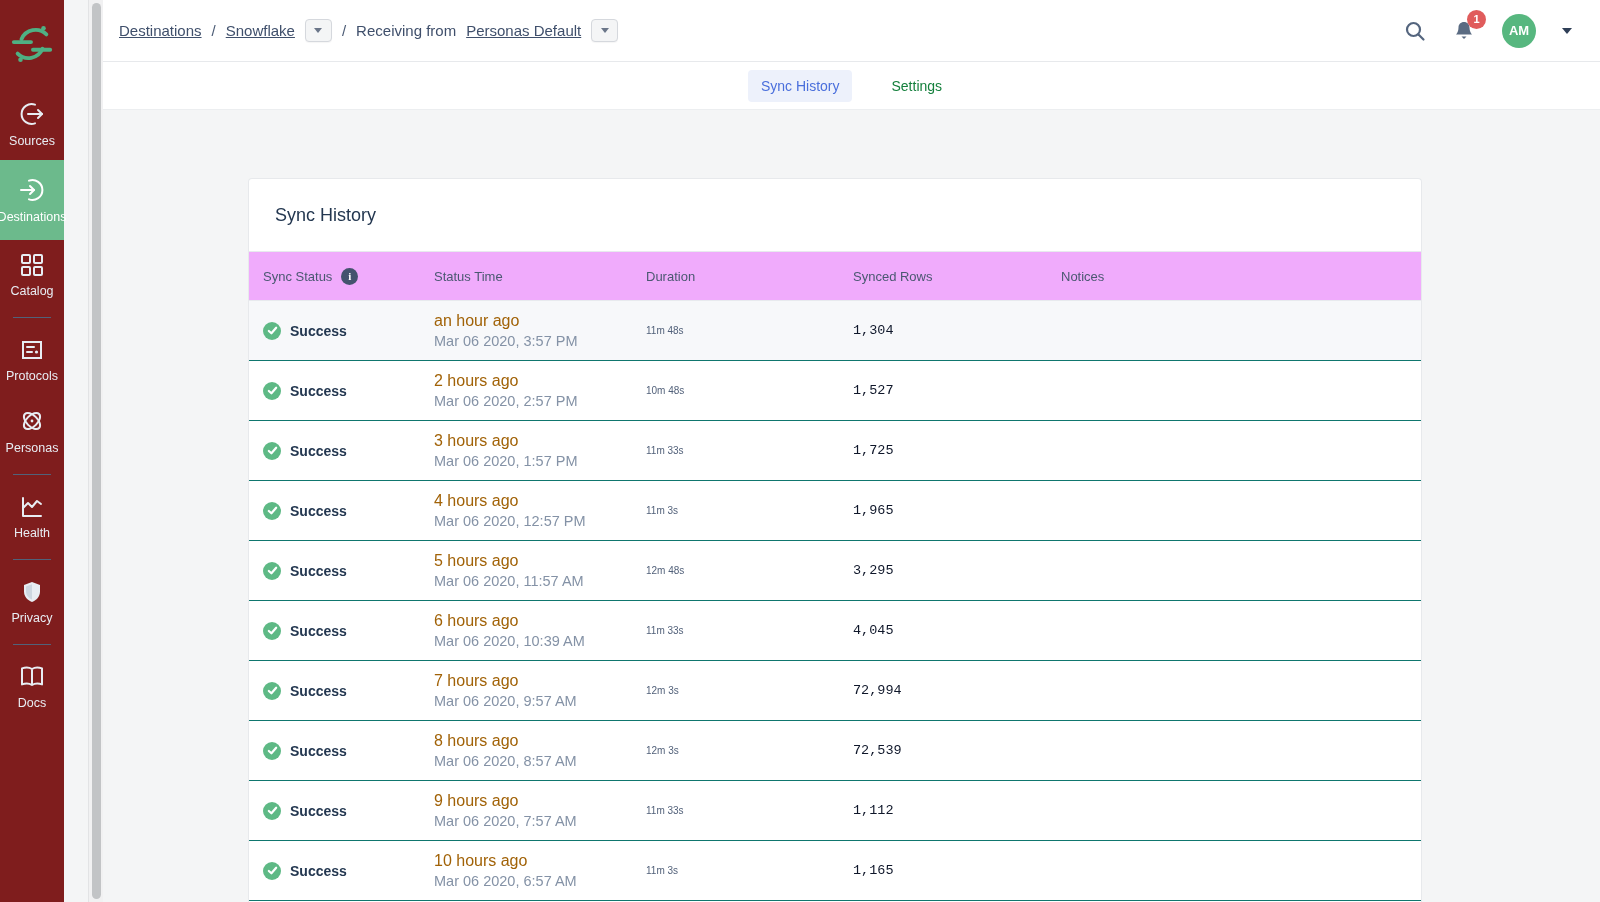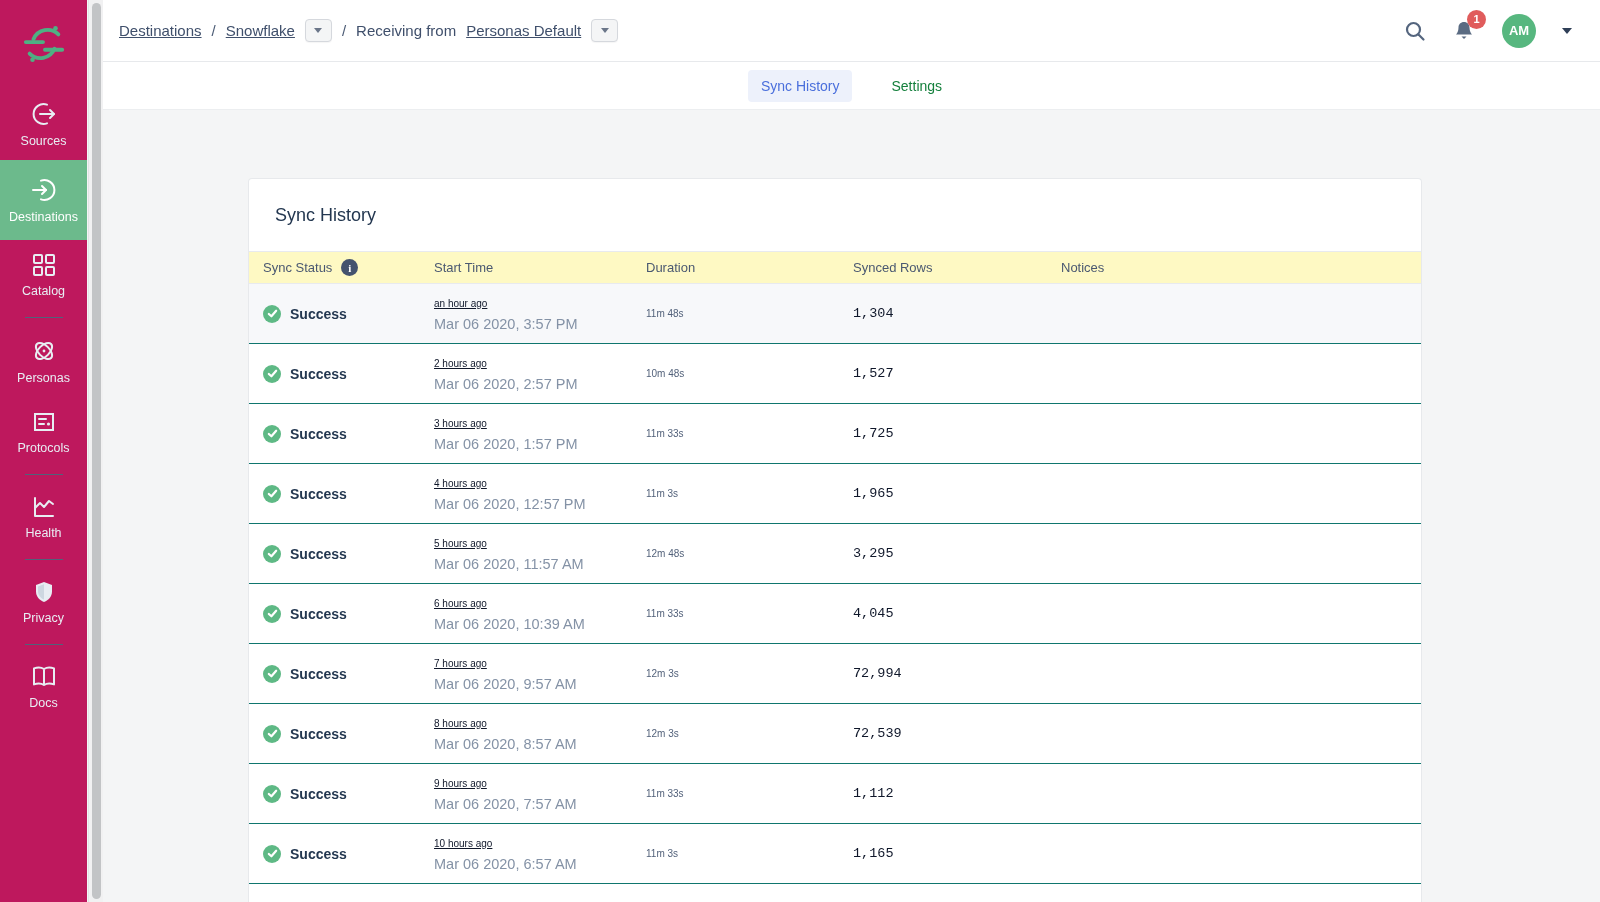--- a/index.html
+++ b/index.html
@@ -1,21 +1,21 @@
 <!DOCTYPE html>
 <html><head>
 <meta charset="utf-8">
 <style>
   * { margin:0; padding:0; box-sizing:border-box; }
   html,body { width:1600px; height:902px; overflow:hidden; background:#f4f5f6;
               font-family:"Liberation Sans", sans-serif; }
 
   
-  .sidebar { position:absolute; left:0; top:0; width:87px; height:902px;
-             background:#be185d; display:flex; flex-direction:column; align-items:stretch; z-index:5; }
+  .sidebar { position:absolute; left:0; top:0; width:64px; height:902px;
+             background:#7f1d1d; display:flex; flex-direction:column; align-items:stretch; z-index:5; }
   .logo-wrap { height:88px; display:flex; align-items:center; justify-content:center; }
   .nav-item { display:flex; flex-direction:column; align-items:center; gap:7px;
               padding:13px 0 12px 0; color:#e8edf3; font-size:12.5px; cursor:pointer; }
   .nav-item.active { background:#6cba8c; color:#ffffff; padding:17px 0 16px 0; }
   .nav-item svg { display:block; }
   .nav-divider { width:38px; height:1px; background:#51627a; margin:7px auto; }
 
   
   .scrollbar { position:absolute; left:88px; top:0; width:15px; height:902px;
                background:#f1f1f2; border-left:1px solid #e2e3e5; z-index:4; }
@@ -52,34 +52,34 @@
   .tab { font-size:14px; color:#15803d; padding:8px 13px; border-radius:4px; cursor:pointer; }
   .tab.active { color:#4a6fdc; background:#edf1fb; }
 
   .content { height:792px; background:#f4f5f6; overflow:hidden; }
   .card { margin:68px 0 0 145px; width:1174px; min-height:860px; background:#ffffff;
           border-radius:4px; border:1px solid #e7e9ec; border-bottom:none; }
   .card-title { font-size:18px; color:#233750; padding:26px 26px 25px 26px; }
 
   .thead, .t-row { display:grid; grid-template-columns:171px 212px 207px 208px 1fr;
                    padding-left:14px; align-items:center; }
-  .thead { height:33px; background:#fef9c3; border-top:1px solid #e8eaee;
+  .thead { height:50px; background:#f0abfc; border-top:1px solid #e8eaee;
            border-bottom:1px solid #e8eaee; font-size:13px; color:#4a5871; }
   .th-status { display:flex; align-items:center; gap:9px; }
   .info-icon { width:17px; height:17px; border-radius:50%; background:#44536e; color:#fff;
                font-size:11px; font-weight:bold; font-family:"Liberation Serif", serif;
                display:flex; align-items:center; justify-content:center; cursor:pointer; }
 
   .t-row { height:60px; background:#ffffff; border-bottom:1px solid #0f766e; }
   .t-row.first { background:#f7f8fa; }
   .cell-status { display:flex; align-items:center; gap:9px; }
   .check-icon { width:18px; height:18px; border-radius:50%; background:#5eb985; color:#fff;
                 display:flex; align-items:center; justify-content:center; flex:none; }
   .status-text { font-size:14px; font-weight:bold; color:#233750; }
-  .time-rel { font-size:10px; color:#0f172a; line-height:21px;text-decoration:underline; }
+  .time-rel { font-size:16px; color:#a16207; line-height:21px; }
   .time-abs { font-size:14.5px; color:#8492a6; line-height:21px; }
   .duration { font-size:10px; color:#52617a; }
   .rows-num { font-size:13.5px; color:#0f172a; font-family:Liberation Mono, monospace; }
 </style>
 </head>
 <body>
 
 <div class="sidebar">
   <div class="logo-wrap">
     <svg width="46" height="46" viewBox="0 0 48 48" fill="none" stroke="#4fb083" stroke-width="4" stroke-linecap="round">
@@ -123,39 +123,39 @@
         <rect x="14" y="14" width="8" height="8" rx="1"></rect>
       </svg>
     </span>
     <span>Catalog</span>
   </div>
 
   <div class="nav-divider"></div>
 
   <div class="nav-item">
     <span>
-      <svg width="26" height="26" viewBox="0 0 26 26" fill="none" stroke="#e8edf3" stroke-width="2">
-        <ellipse cx="13" cy="13" rx="10" ry="5.5" transform="rotate(45 13 13)"></ellipse>
-        <ellipse cx="13" cy="13" rx="10" ry="5.5" transform="rotate(-45 13 13)"></ellipse>
-        <circle cx="13" cy="13" r="1.4" fill="#e8edf3" stroke="none"></circle>
-      </svg>
-    </span>
-    <span>Personas</span>
-  </div>
-
-  <div class="nav-item">
-    <span>
       <svg width="24" height="24" viewBox="0 0 24 24" fill="none" stroke="#e8edf3" stroke-width="2" stroke-linecap="round">
         <path d="M3 4 H21 V20 H3 Z"></path>
         <line x1="7" y1="9" x2="14" y2="9"></line>
         <line x1="7" y1="14" x2="12" y2="14"></line>
         <circle cx="16.5" cy="14" r="1.6" fill="#e8edf3" stroke="none"></circle>
       </svg>
     </span>
     <span>Protocols</span>
+  </div>
+
+  <div class="nav-item">
+    <span>
+      <svg width="26" height="26" viewBox="0 0 26 26" fill="none" stroke="#e8edf3" stroke-width="2">
+        <ellipse cx="13" cy="13" rx="10" ry="5.5" transform="rotate(45 13 13)"></ellipse>
+        <ellipse cx="13" cy="13" rx="10" ry="5.5" transform="rotate(-45 13 13)"></ellipse>
+        <circle cx="13" cy="13" r="1.4" fill="#e8edf3" stroke="none"></circle>
+      </svg>
+    </span>
+    <span>Personas</span>
   </div>
 
   <div class="nav-divider"></div>
 
   <div class="nav-item">
     <span>
       <svg width="24" height="24" viewBox="0 0 24 24" fill="none" stroke="#e8edf3" stroke-width="2" stroke-linecap="round" stroke-linejoin="round">
         <path d="M3 3 V21 H21"></path>
         <path d="M3 13 L8 8 L12 12 L17 6 L21 9"></path>
       </svg>
@@ -238,21 +238,21 @@
 
   <div class="content">
     <div class="card">
       <div class="card-title">Sync History</div>
 
       <div class="thead">
         <span class="th-status">
           <span>Sync Status</span>
           <span class="info-icon">i</span>
         </span>
-        <span>Start Time</span>
+        <span>Status Time</span>
         <span>Duration</span>
         <span>Synced Rows</span>
         <span>Notices</span>
       </div>
 
       <div id="table-body">
   <div class="t-row first">
     <span class="cell-status">
       <span class="check-icon">
         <svg width="11" height="11" viewBox="0 0 12 12" fill="none" stroke="#ffffff" stroke-width="2.4" stroke-linecap="round" stroke-linejoin="round">

